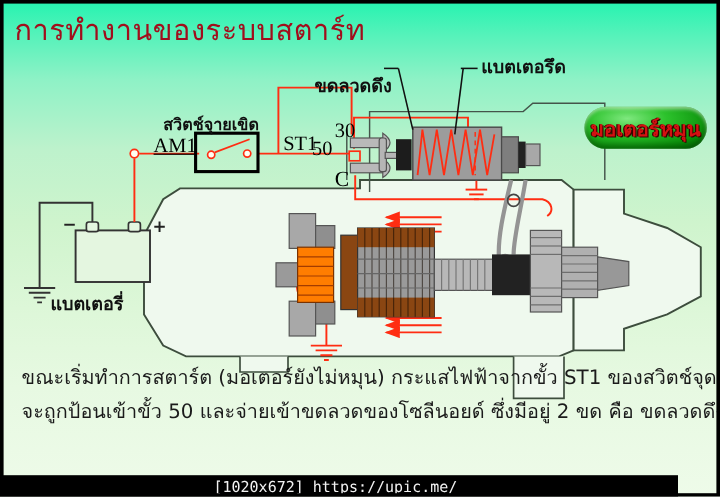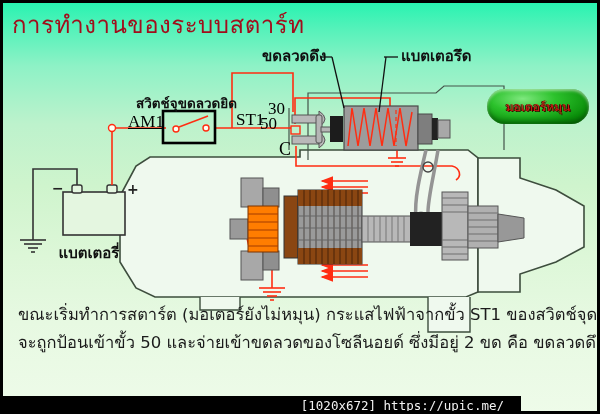--- a/index.html
+++ b/index.html
@@ -11,39 +11,39 @@
   .frame{position:absolute;inset:0;border:3px solid #000;pointer-events:none;z-index:50;}
   .abs{position:absolute;}
   .title{
     left:12px;top:5px;font-size:24px;font-weight:normal;color:#a10e1c;
     letter-spacing:.5px;white-space:nowrap;z-index:10;
   }
   .lbl{color:#101010;font-size:15px;font-weight:bold;white-space:nowrap;z-index:10;}
   .lbl-sm{color:#101010;font-size:13.5px;font-weight:bold;white-space:nowrap;z-index:10;}
   .term{font-family:"Liberation Serif",serif;font-size:17px;color:#000;z-index:10;white-space:nowrap;}
   .sign{font-size:14px;color:#222;font-weight:bold;z-index:10;}
-  .batt-lbl{left:52px;top:241px;width:74px;text-align:center;}
+  .batt-lbl{left:42px;top:241px;width:74px;text-align:left;}
   .pill{
     left:487px;top:89px;width:102px;height:35px;border-radius:18px;z-index:10;
     background:radial-gradient(ellipse at 35% 28%,#7fe87f 0%,#2cc22c 35%,#0a8e0a 75%,#056105 100%);
     box-shadow:inset 0 2px 3px rgba(255,255,255,.5), inset 0 -3px 5px rgba(0,60,0,.55);
     display:flex;align-items:center;justify-content:center;cursor:pointer;
   }
   .pill span{
-    font-size:12px;font-weight:normal;color:#d41111;white-space:nowrap;
+    font-size:17px;font-weight:bold;color:#d41111;white-space:nowrap;
     text-shadow:1px 1px 0 #3a0000, -1px 0 0 #3a0000;
   }
   .desc{
     left:18px;top:301px;width:570px;z-index:10;
     font-size:16.5px;color:#1b1b1b;line-height:28px;
   }
   .desc span{display:block;white-space:nowrap;}
   .wm-bar{
-    left:0;bottom:0;width:521px;height:18px;background:#000;z-index:40;
-    display:flex;align-items:center;justify-content:flex-end;padding-right:17px;box-sizing:border-box;
+    left:0;bottom:0;width:565px;height:18px;background:#000;z-index:40;
+    display:flex;align-items:center;justify-content:center;padding-right:6px;box-sizing:border-box;
   }
   .wm-bar span{
     color:#f2f2f2;font-size:12.5px;font-family:"DejaVu Sans Mono",monospace;white-space:nowrap;
   }
   svg{position:absolute;left:0;top:0;z-index:5;}
 </style>
 </head>
 <body>
 
 <div class="stage">
@@ -219,28 +219,28 @@
           <line x1="468" y1="227" x2="498" y2="227"></line>
           <line x1="468" y1="234" x2="498" y2="234"></line>
           <line x1="468" y1="241" x2="498" y2="241"></line>
         </g>
       <polygon points="498,214 524,218 524,238 498,242" fill="#989898" stroke="#555"></polygon>
     </g>
   </svg>
 
   <div class="abs title">การทำงานของระบบสตาร์ท</div>
 
-  <div class="abs lbl" style="left:262px;top:44px;">ขดลวดดึง</div>
+  <div class="abs lbl" style="left:262px;top:60px;">ขดลวดดึง</div>
   <div class="abs lbl" style="left:401px;top:44px;">แบตเตอรึด</div>
-  <div class="abs lbl-sm" style="left:136px;top:92px;">สวิตช์จุขดลวดยิด</div>
+  <div class="abs lbl-sm" style="left:136px;top:92px;">สวิตช์จุายเขิด</div>
 
   <div class="abs term" style="left:128px;top:112px;text-decoration:underline;">AM1</div>
   <div class="abs term" style="left:208px;top:110px;padding-left:28px;">ST1</div>
   <div class="abs term" style="left:260px;top:114px;">50</div>
-  <div class="abs term" style="left:268px;top:99px;">30</div>
+  <div class="abs term" style="left:279px;top:99px;">30</div>
   <div class="abs term" style="left:279px;top:139px;font-size:18px;">C</div>
 
   <div class="abs sign" style="left:52px;top:180px;">−</div>
   <div class="abs sign" style="left:127px;top:181px;">+</div>
   <div class="abs lbl batt-lbl">แบตเตอรี่</div>
 
   <div class="abs pill">
     <span>มอเตอร์หมุน</span>
   </div>
 

